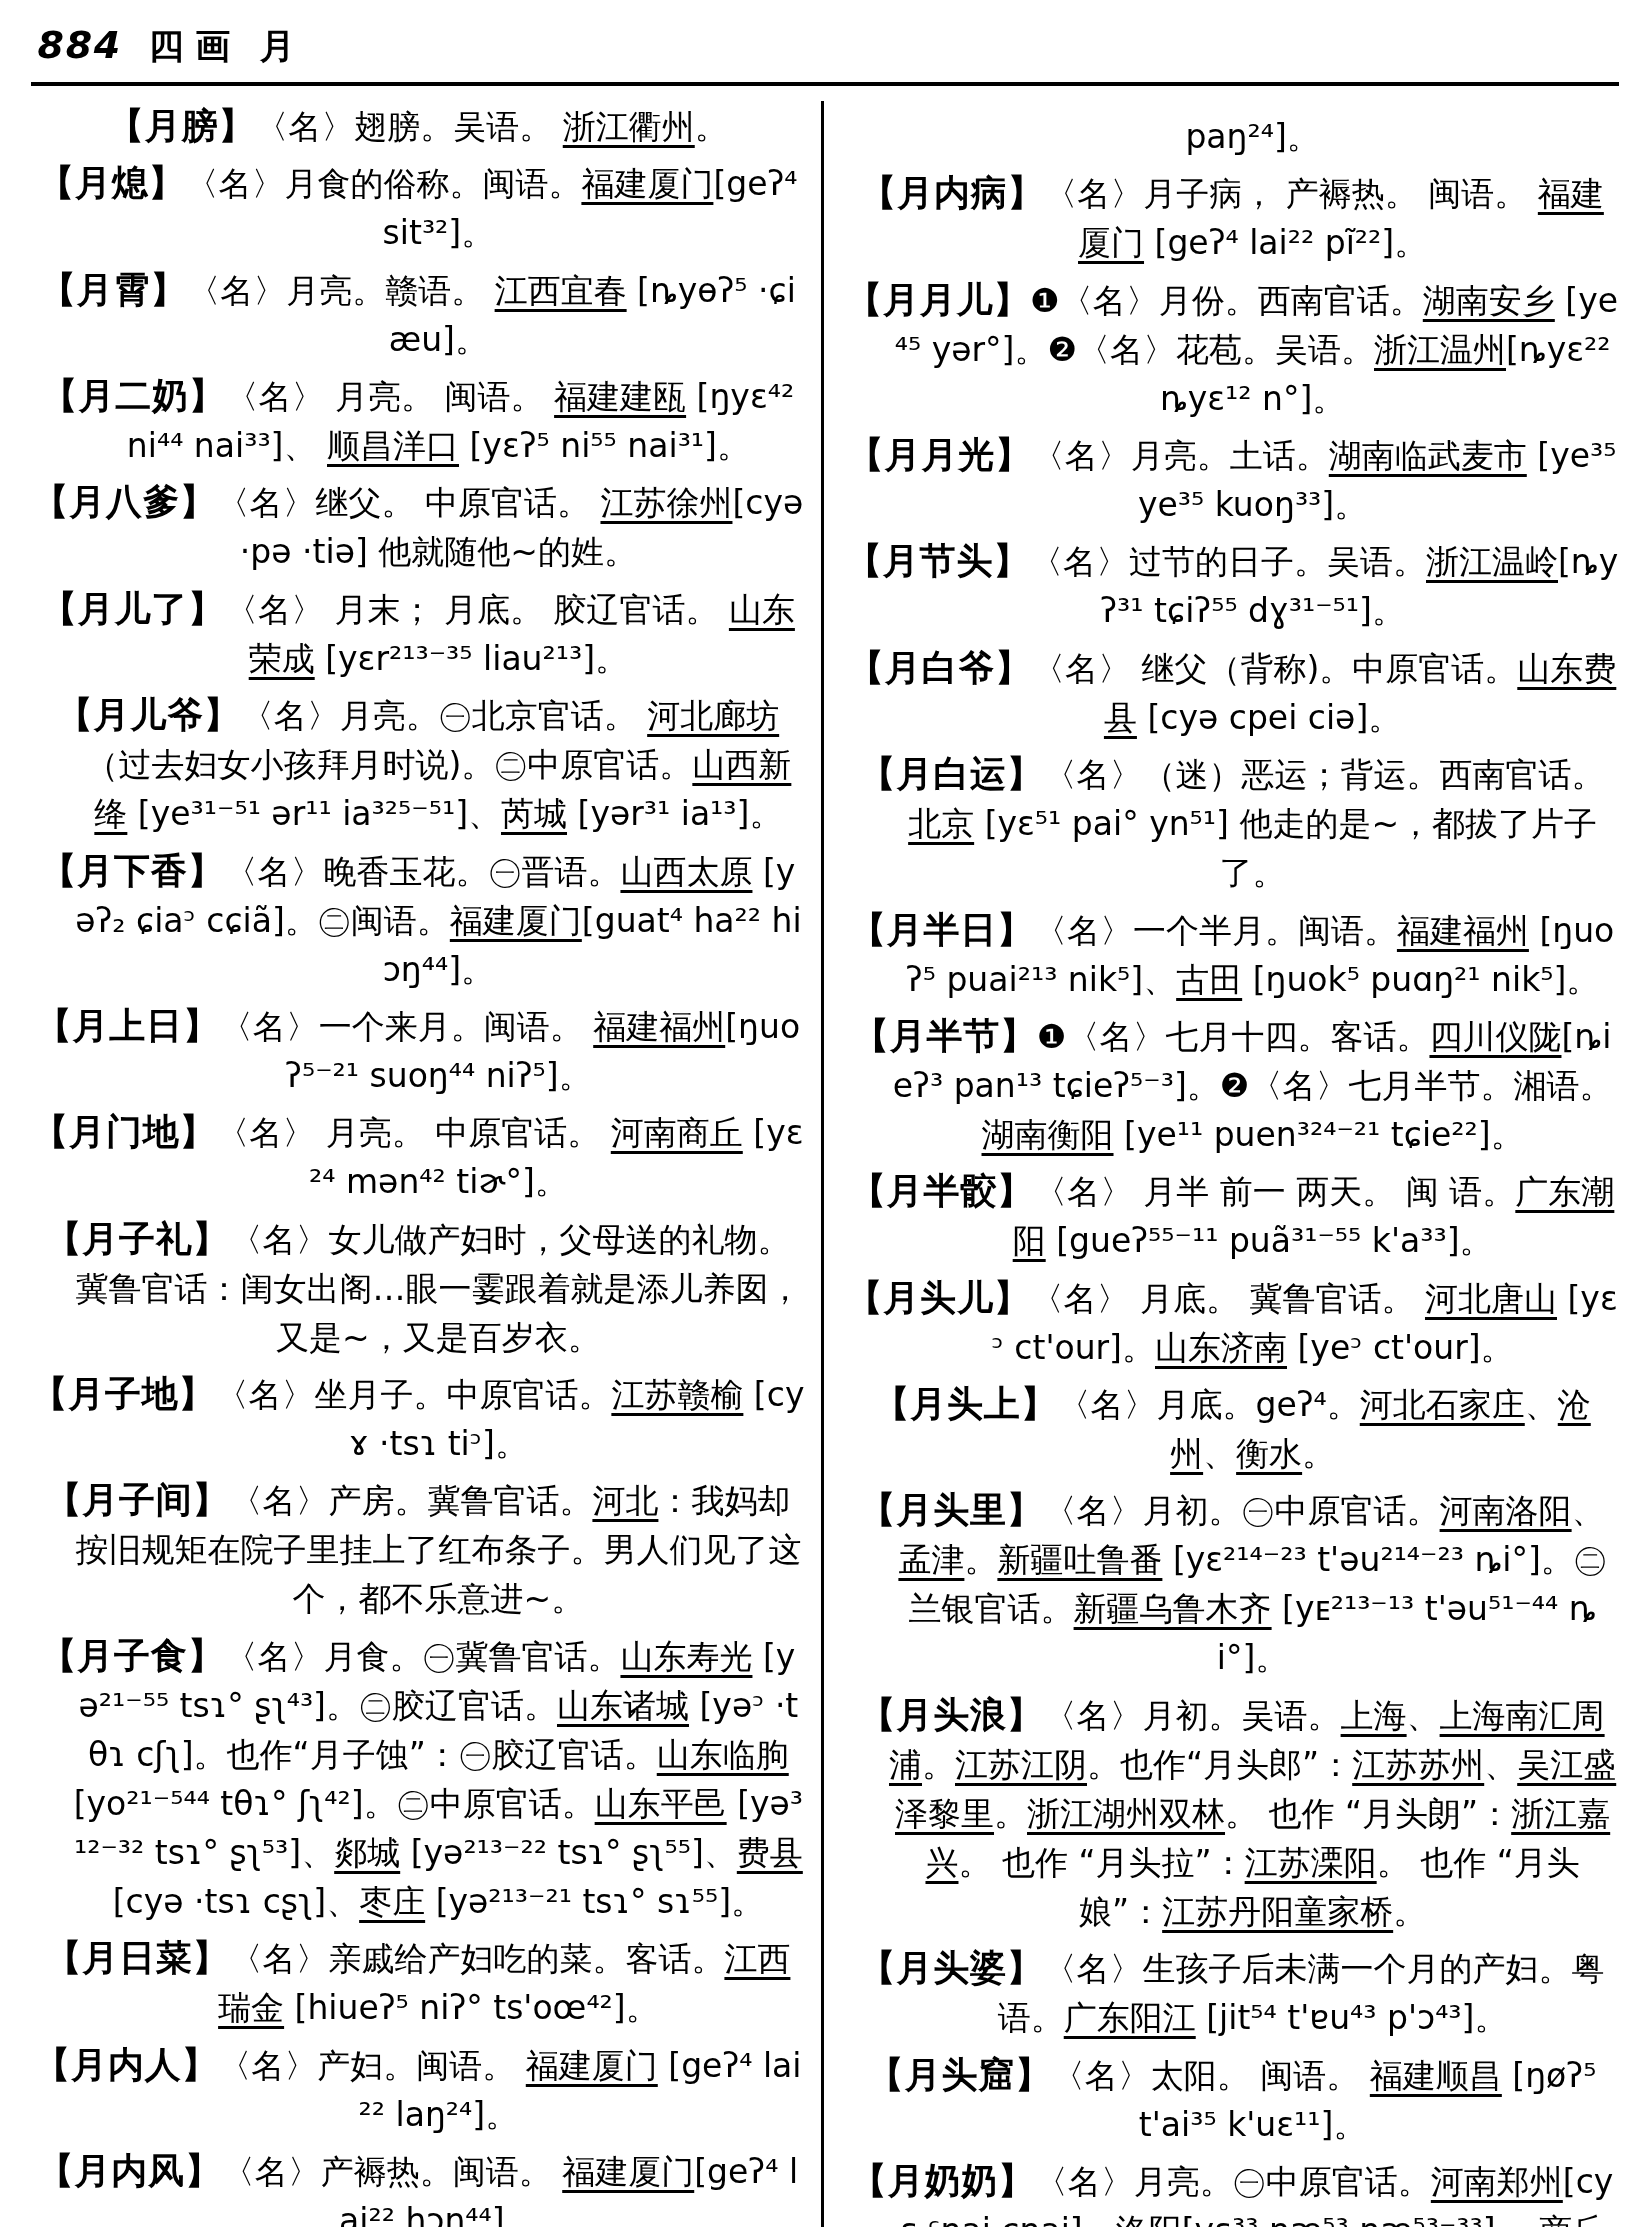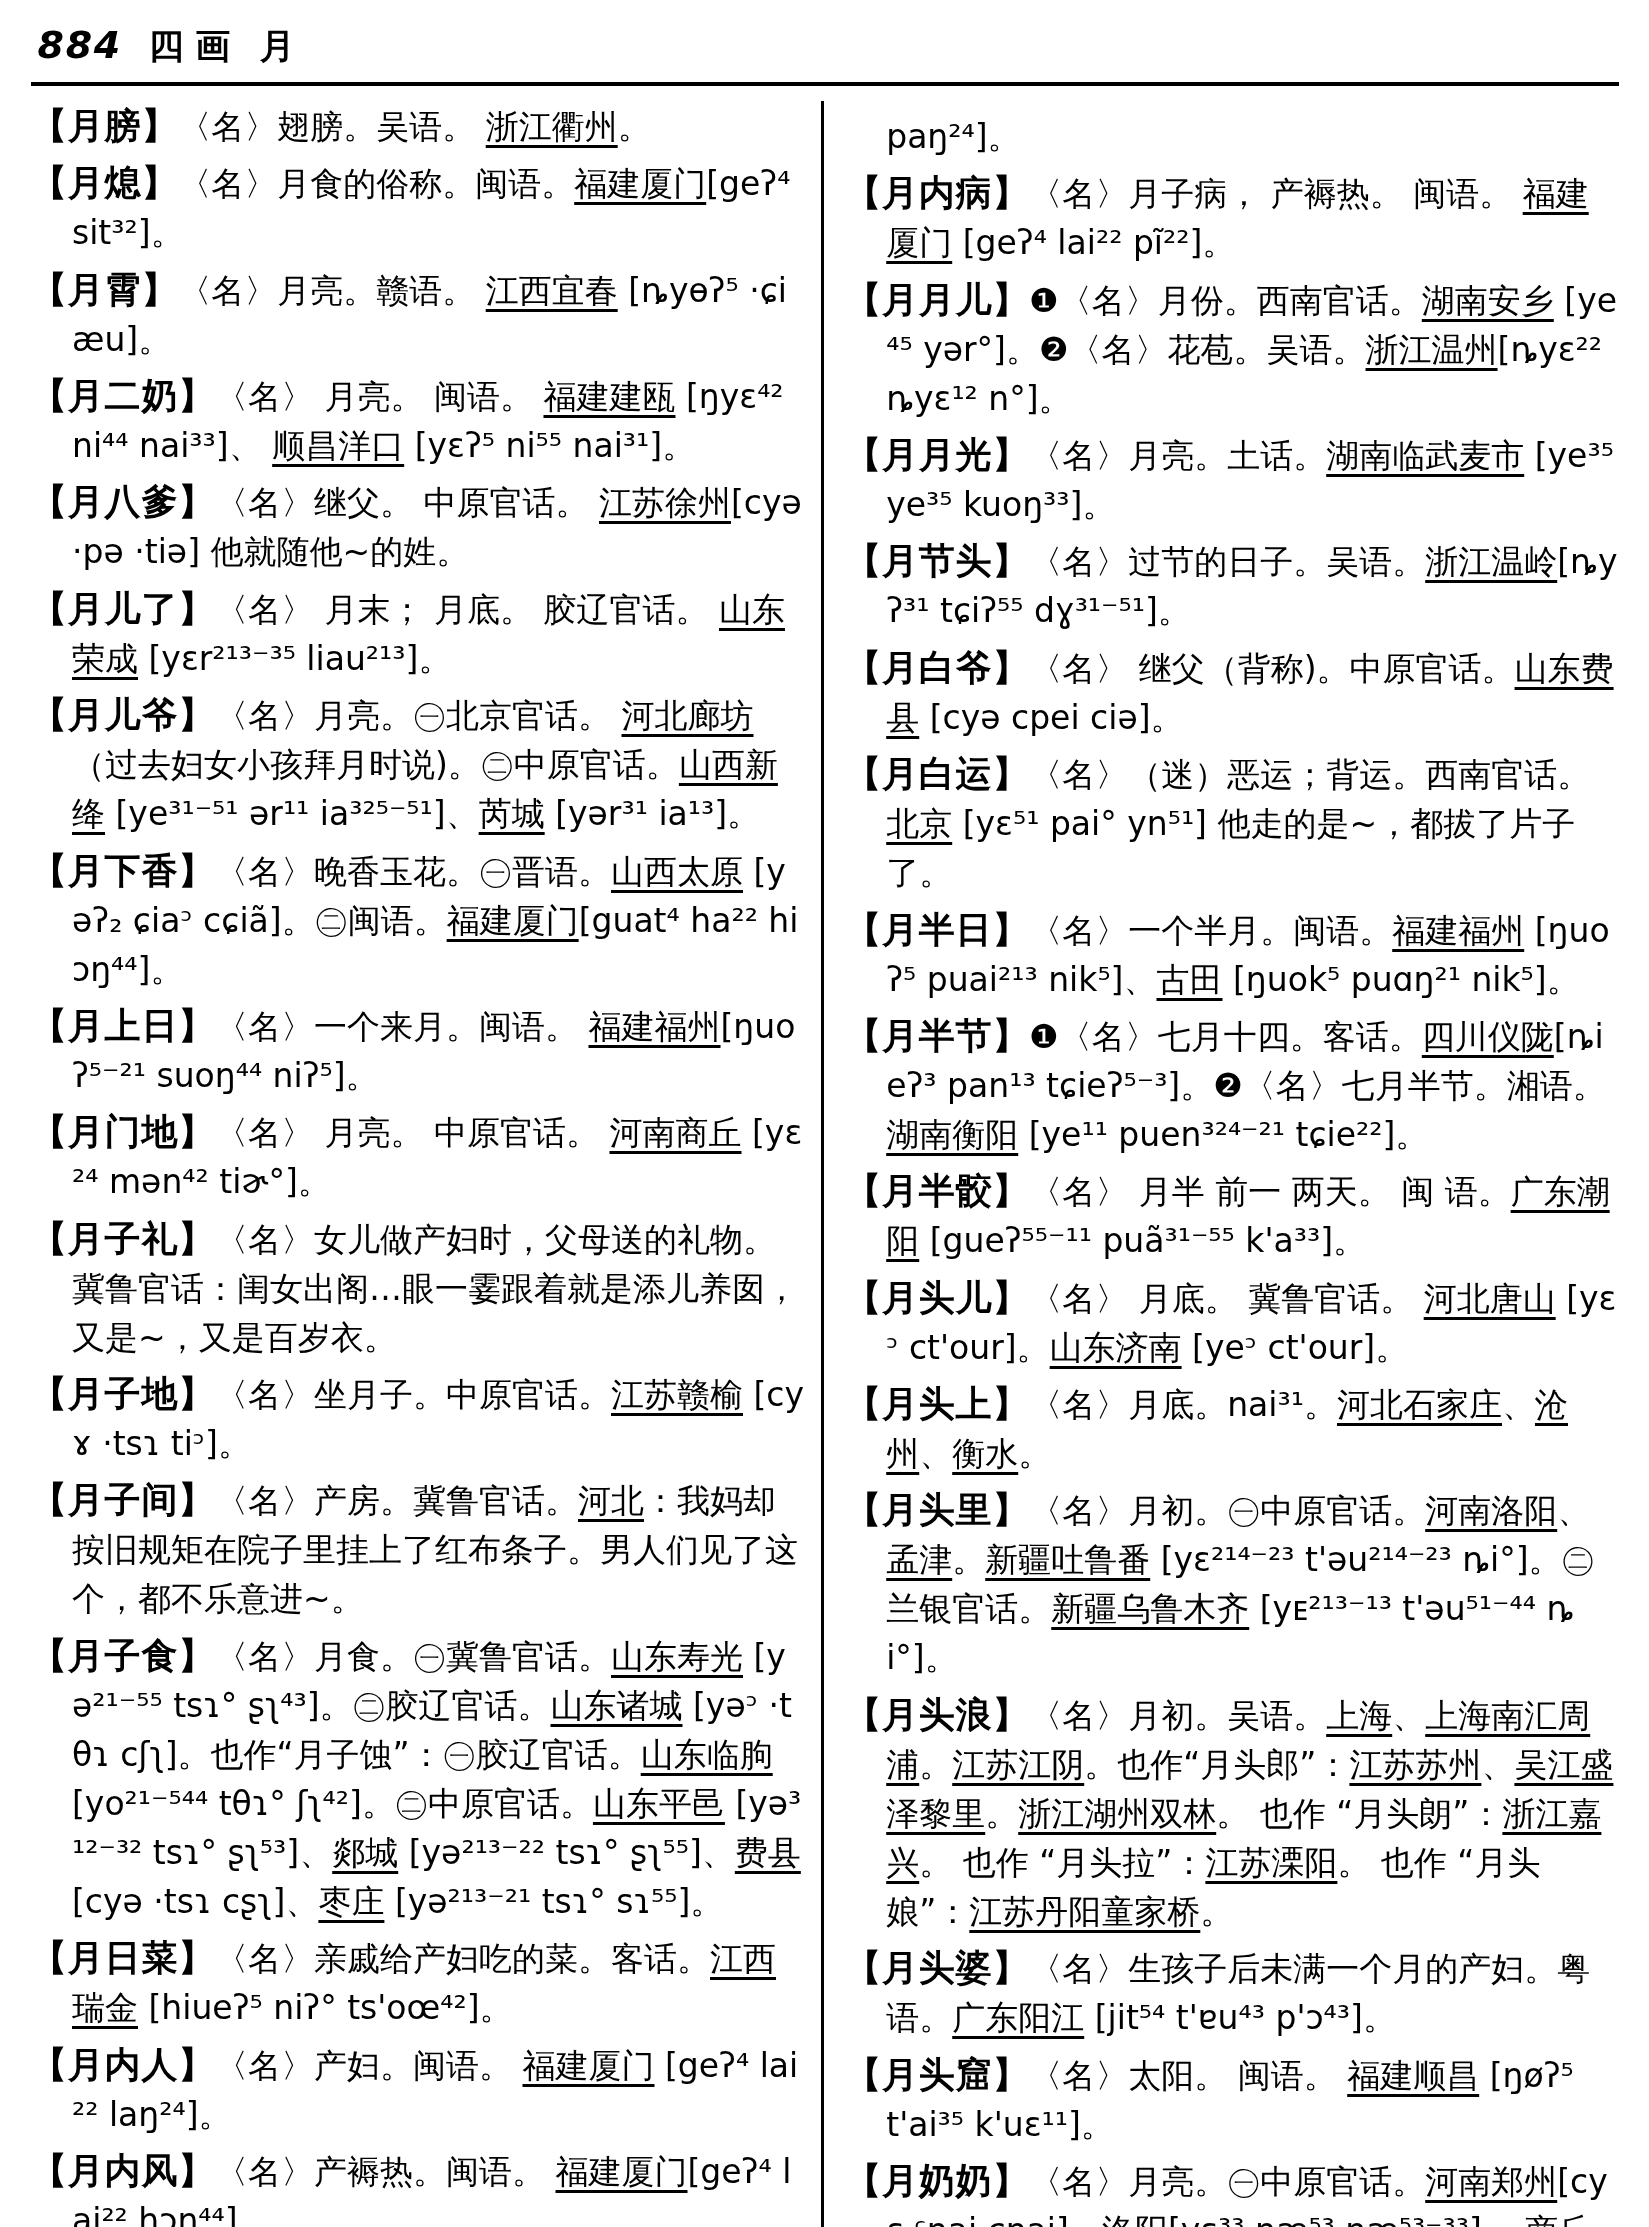--- a/index.html
+++ b/index.html
@@ -17,20 +17,21 @@
   .cols{display:flex;margin-top:15px;}
   .col{flex:1 1 0;min-width:0;}
   .col-left{padding-right:16.5px;}
   .divider{width:2.5px;background:#000;flex:0 0 2.5px;}
   .col-right{padding-left:21.4px;}
   .entry{
     margin:0 0 7.4px 0;
     font-size:33px;line-height:49px;
     padding-left:41px;text-indent:-41px;
     word-break:break-all;
+    text-align:center;
   }
   .entry.cont{text-indent:0;margin-top:11px;}
   .hw{font-size:36px;font-weight:bold;letter-spacing:0.8px;}
   .pl{text-decoration:underline;text-decoration-thickness:2.5px;text-underline-offset:7.4px;}
 </style>
 </head>
 <body>
 
 <div class="page">
   <div class="hdr">
@@ -65,21 +66,21 @@
         <p class="entry"><span class="hw">【月内病】</span><span>〈名〉月子病， 产褥热。 闽语。 </span><span class="pl">福建厦门</span><span> [geʔ⁴ lai²² pĩ²²]。</span></p>
         <p class="entry"><span class="hw">【月月儿】</span><span>❶〈名〉月份。西南官话。</span><span class="pl">湖南安乡</span><span> [ye⁴⁵ yər°]。❷〈名〉花苞。吴语。</span><span class="pl">浙江温州</span><span>[ȵyɛ²² ȵyɛ¹² n°]。</span></p>
         <p class="entry"><span class="hw">【月月光】</span><span>〈名〉月亮。土话。</span><span class="pl">湖南临武麦市</span><span> [ye³⁵ ye³⁵ kuoŋ³³]。</span></p>
         <p class="entry"><span class="hw">【月节头】</span><span>〈名〉过节的日子。吴语。</span><span class="pl">浙江温岭</span><span>[ȵyʔ³¹ tɕiʔ⁵⁵ dɣ³¹⁻⁵¹]。</span></p>
         <p class="entry"><span class="hw">【月白爷】</span><span>〈名〉 继父（背称)。中原官话。</span><span class="pl">山东费县</span><span> [cyə cpei ciə]。</span></p>
         <p class="entry"><span class="hw">【月白运】</span><span>〈名〉（迷）恶运；背运。西南官话。</span><span class="pl">北京</span><span> [yɛ⁵¹ pai° yn⁵¹] 他走的是~，都拔了片子了。</span></p>
         <p class="entry"><span class="hw">【月半日】</span><span>〈名〉一个半月。闽语。</span><span class="pl">福建福州</span><span> [ŋuoʔ⁵ puai²¹³ nik⁵]、</span><span class="pl">古田</span><span> [ŋuok⁵ puɑŋ²¹ nik⁵]。</span></p>
         <p class="entry"><span class="hw">【月半节】</span><span>❶〈名〉七月十四。客话。</span><span class="pl">四川仪陇</span><span>[ȵieʔ³ pan¹³ tɕieʔ⁵⁻³]。❷〈名〉七月半节。湘语。 </span><span class="pl">湖南衡阳</span><span> [ye¹¹ puen³²⁴⁻²¹ tɕie²²]。</span></p>
         <p class="entry"><span class="hw">【月半骹】</span><span>〈名〉 月半 前一 两天。 闽 语。</span><span class="pl">广东潮阳</span><span> [gueʔ⁵⁵⁻¹¹ puã³¹⁻⁵⁵ k'a³³]。</span></p>
         <p class="entry"><span class="hw">【月头儿】</span><span>〈名〉 月底。 冀鲁官话。 </span><span class="pl">河北唐山</span><span> [yɛᵓ ct'our]。</span><span class="pl">山东济南</span><span> [yeᵓ ct'our]。</span></p>
-        <p class="entry"><span class="hw">【月头上】</span><span>〈名〉月底。nai³¹。</span><span class="pl">河北石家庄</span><span>、</span><span class="pl">沧州</span><span>、</span><span class="pl">衡水</span><span>。</span></p>
+        <p class="entry"><span class="hw">【月头上】</span><span>〈名〉月底。geʔ⁴。</span><span class="pl">河北石家庄</span><span>、</span><span class="pl">沧州</span><span>、</span><span class="pl">衡水</span><span>。</span></p>
         <p class="entry"><span class="hw">【月头里】</span><span>〈名〉月初。㊀中原官话。</span><span class="pl">河南洛阳</span><span>、</span><span class="pl">孟津</span><span>。</span><span class="pl">新疆吐鲁番</span><span> [yɛ²¹⁴⁻²³ t'əu²¹⁴⁻²³ ȵi°]。㊁兰银官话。</span><span class="pl">新疆乌鲁木齐</span><span> [yᴇ²¹³⁻¹³ t'əu⁵¹⁻⁴⁴ ȵi°]。</span></p>
         <p class="entry"><span class="hw">【月头浪】</span><span>〈名〉月初。吴语。</span><span class="pl">上海</span><span>、</span><span class="pl">上海南汇周浦</span><span>。</span><span class="pl">江苏江阴</span><span>。也作“月头郎”：</span><span class="pl">江苏苏州</span><span>、</span><span class="pl">吴江盛泽黎里</span><span>。</span><span class="pl">浙江湖州双林</span><span>。 也作 “月头朗”：</span><span class="pl">浙江嘉兴</span><span>。 也作 “月头拉”：</span><span class="pl">江苏溧阳</span><span>。 也作 “月头娘”：</span><span class="pl">江苏丹阳童家桥</span><span>。</span></p>
         <p class="entry"><span class="hw">【月头婆】</span><span>〈名〉生孩子后未满一个月的产妇。粤语。</span><span class="pl">广东阳江</span><span> [jit⁵⁴ t'ɐu⁴³ p'ɔ⁴³]。</span></p>
         <p class="entry"><span class="hw">【月头窟】</span><span>〈名〉太阳。 闽语。 </span><span class="pl">福建顺昌</span><span> [ŋøʔ⁵ t'ai³⁵ k'uɛ¹¹]。</span></p>
         <p class="entry"><span class="hw">【月奶奶】</span><span>〈名〉月亮。㊀中原官话。</span><span class="pl">河南郑州</span><span>[cyɛ ᶜnai cnai]、</span><span class="pl">洛阳</span><span>[yɛ³³ næ⁵³ næ⁵³⁻³³]、 </span><span class="pl">商丘</span></p>
       </div>
   </div>
 </div>
 
 

